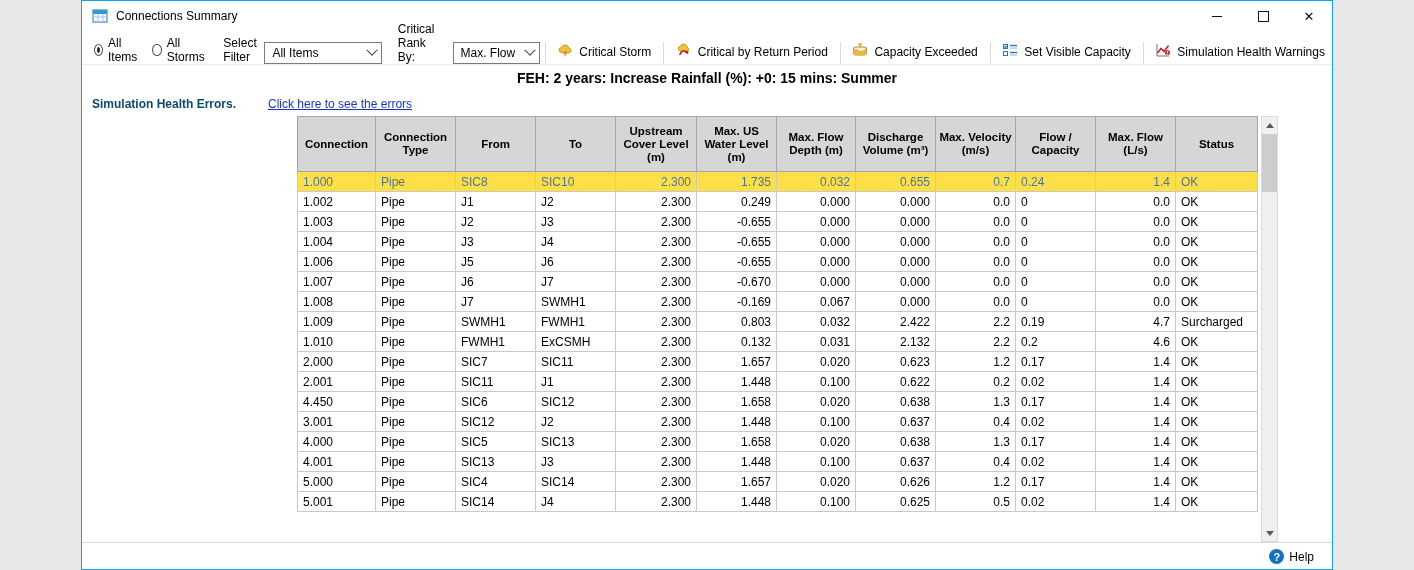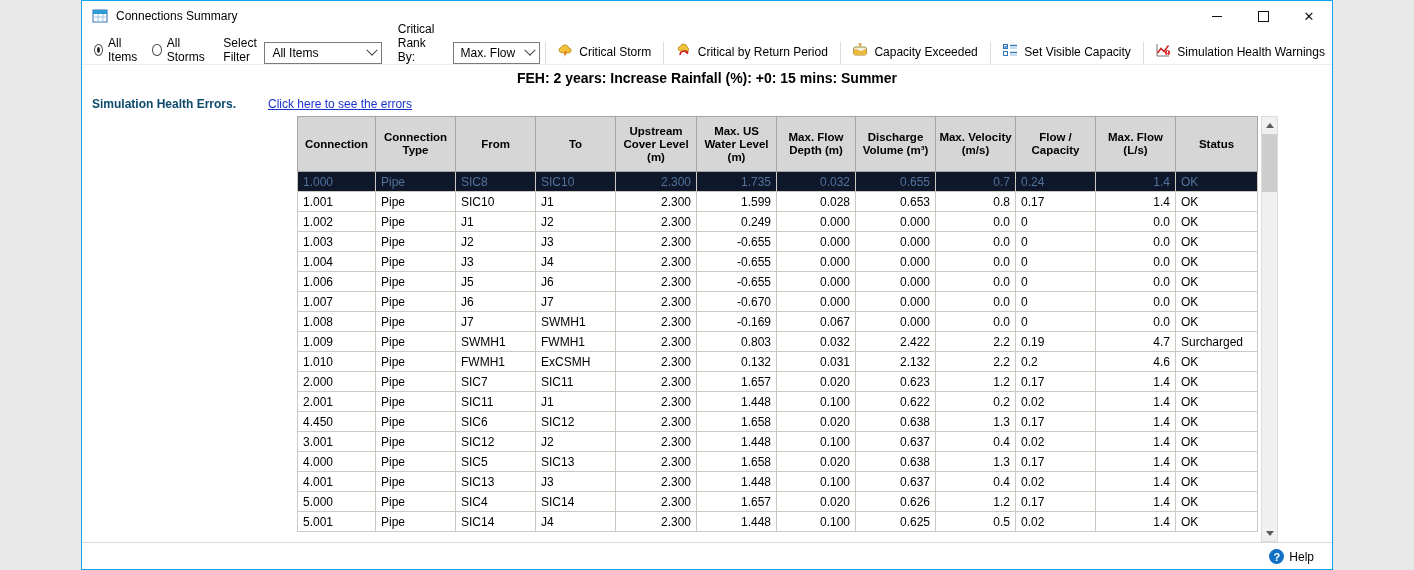--- a/index.html
+++ b/index.html
@@ -28,21 +28,21 @@
   .page-title{position:absolute;top:69px;left:0;right:0;text-align:center;font-size:14px;font-weight:bold;color:#000;}
   .err-line{position:absolute;top:96px;left:10px;display:flex;align-items:baseline;font-size:12px;}
   .err-text{font-weight:bold;}
   .err-link{margin-left:32px;text-decoration:underline;cursor:pointer;}
   
   .grid-wrap{position:absolute;top:115px;left:215px;width:963px;height:426px;overflow:hidden;}
   table.grid{border-collapse:collapse;table-layout:fixed;width:960px;}
   table.grid th{height:55px;background:#d6d6d6;border:1px solid #a6a6a6;font-size:11.5px;font-weight:bold;text-align:center;vertical-align:middle;white-space:pre-line;line-height:13px;padding:1px 2px;box-sizing:border-box;color:#000;}
   table.grid td{height:20px;border:1px solid #ccc9c3;font-size:12px;padding:0 5px;box-sizing:border-box;white-space:nowrap;overflow:hidden;background:#fff;color:#000;}
   table.grid td.num{text-align:right;}
-  table.grid tr.sel td{background:#0f172a;color:#51739b;}
+  table.grid tr.sel td{background:#fde047;color:#51739b;}
   
   .vscroll{position:absolute;top:115px;left:1179px;width:17px;height:426px;background:#f0f0f0;border:1px solid #dcdcdc;box-sizing:border-box;}
   .vs-btn{position:absolute;left:0;width:15px;height:16px;display:flex;align-items:center;justify-content:center;background:#f0f0f0;}
   .vs-btn.up{top:0;}
   .vs-btn.down{bottom:0;}
   .tri-up{width:0;height:0;border-left:4px solid transparent;border-right:4px solid transparent;border-bottom:5px solid #5a5a5a;}
   .tri-down{width:0;height:0;border-left:4px solid transparent;border-right:4px solid transparent;border-top:5px solid #5a5a5a;}
   .vs-thumb{position:absolute;left:0;top:17px;width:15px;height:58px;background:#cdcdcd;}
   
   .bottom-line{position:absolute;top:541px;left:0;width:100%;height:1px;background:#dadada;}
@@ -229,34 +229,20 @@
             <td class="num">2.300</td>
             <td class="num">1.735</td>
             <td class="num">0.032</td>
             <td class="num">0.655</td>
             <td class="num">0.7</td>
             <td>0.24</td>
             <td class="num">1.4</td>
             <td>OK</td>
           </tr>
           <tr>
-            <td>1.001</td>
-            <td>Pipe</td>
-            <td>SIC10</td>
-            <td>J1</td>
-            <td class="num">2.300</td>
-            <td class="num">1.599</td>
-            <td class="num">0.028</td>
-            <td class="num">0.653</td>
-            <td class="num">0.8</td>
-            <td>0.17</td>
-            <td class="num">1.4</td>
-            <td>OK</td>
-          </tr>
-          <tr>
             <td>1.002</td>
             <td>Pipe</td>
             <td>J1</td>
             <td>J2</td>
             <td class="num">2.300</td>
             <td class="num">0.249</td>
             <td class="num">0.000</td>
             <td class="num">0.000</td>
             <td class="num">0.0</td>
             <td>0</td>

